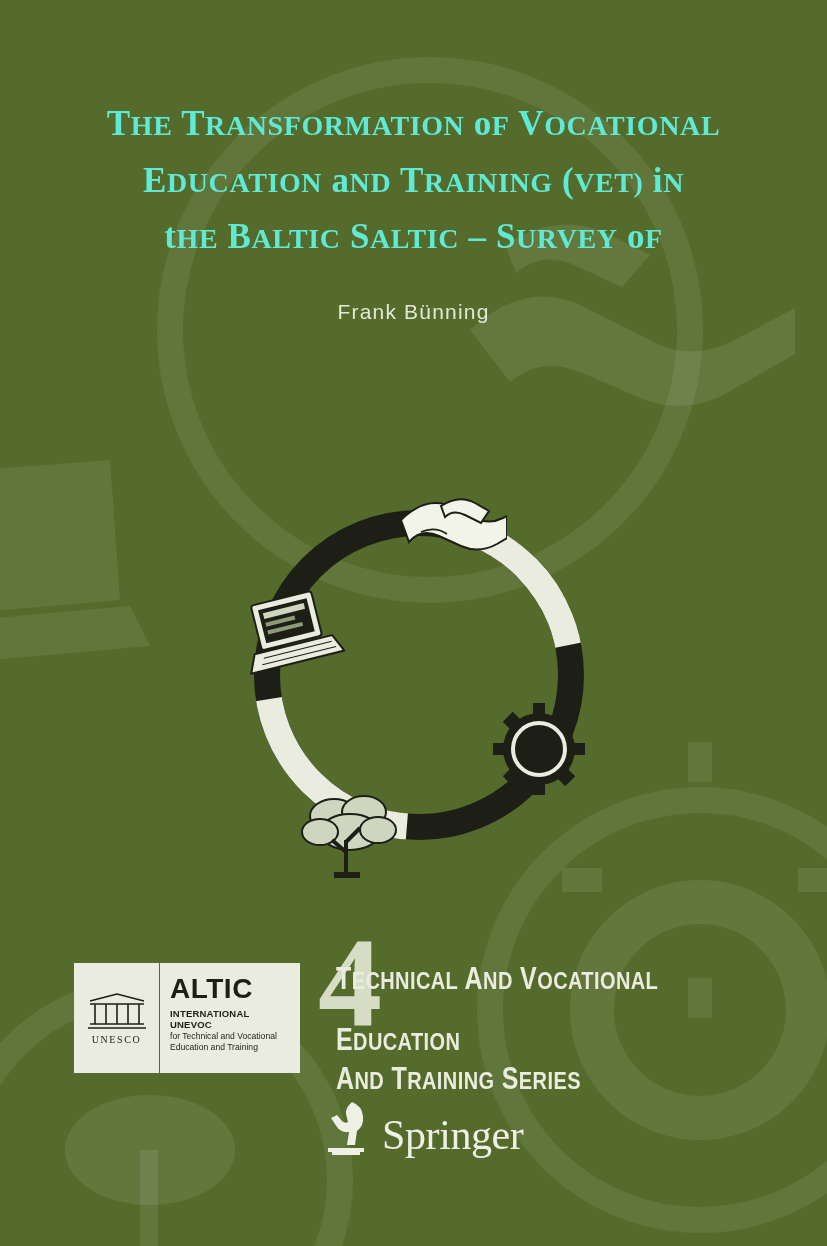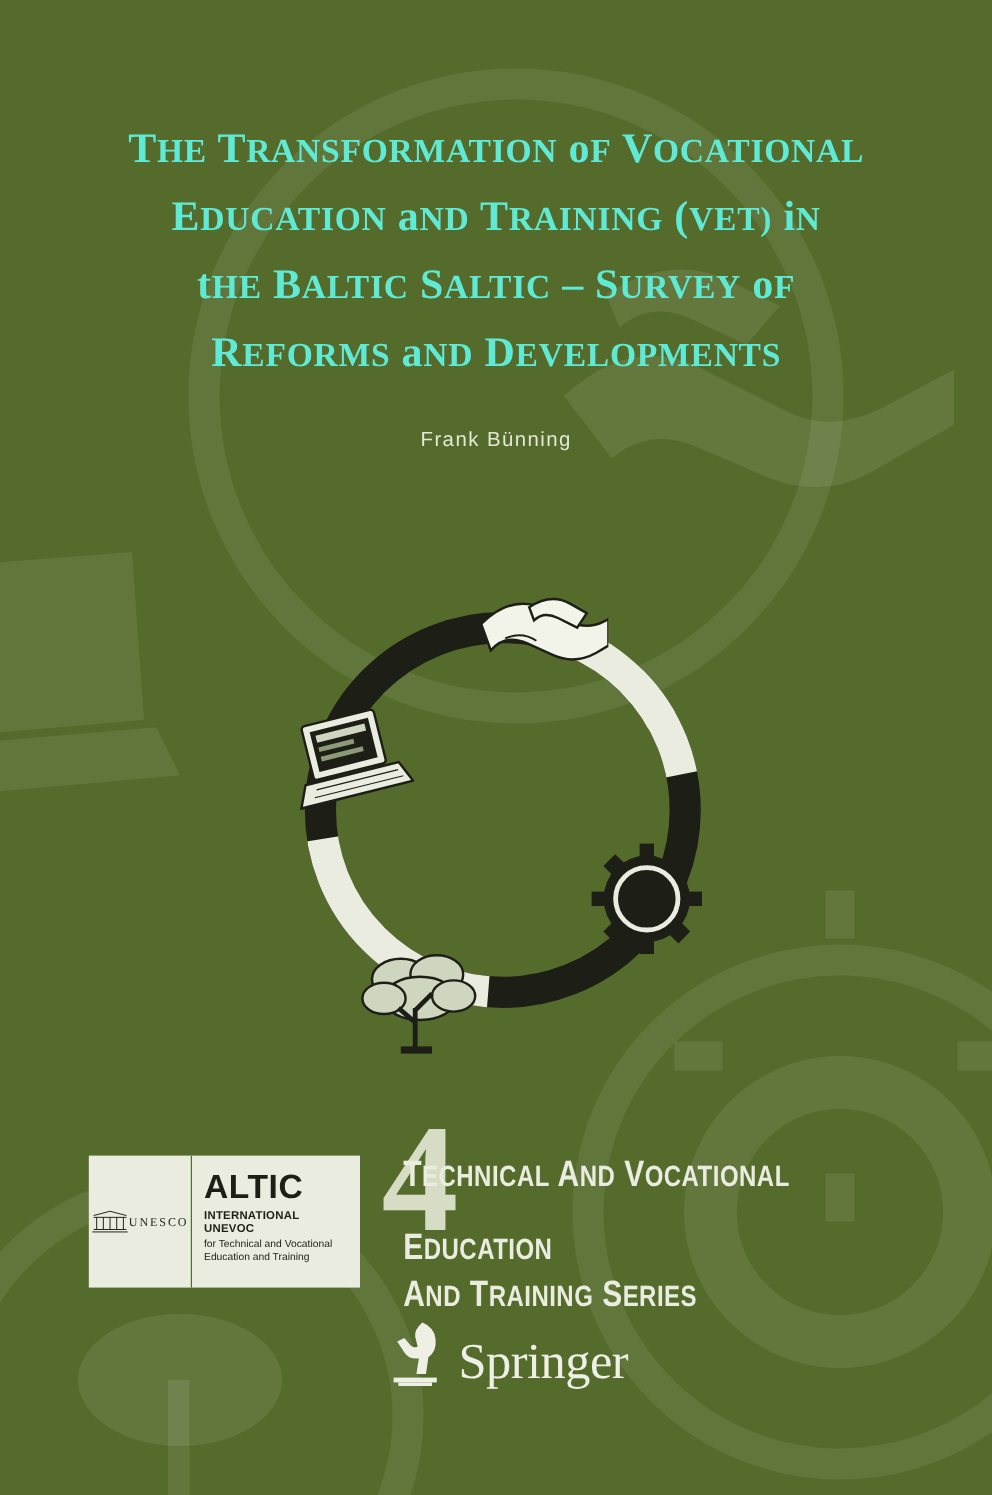--- a/index.html
+++ b/index.html
@@ -48,21 +48,21 @@
     line-height: 1.62;
     white-space: nowrap;
   }
   .title-line .sc {
     font-size: 28px;
   }
   .author {
     margin-top: 34px;
     font-family: "Liberation Sans", sans-serif;
     color: #e3e7d6;
-    font-size: 17px;
+    font-size: 21px;
     letter-spacing: 1.2px;
   }
 
   
   .ring-wrap {
     position: absolute;
     left: 232px;
     top: 492px;
     width: 390px;
     height: 410px;
@@ -118,21 +118,21 @@
     width: 226px;
     height: 110px;
     background: #e9ecdf;
     display: flex;
     align-items: stretch;
   }
   .unesco-box {
     width: 86px;
     border-right: 1px solid #556b2b;
     display: flex;
-    flex-direction: row;
+    flex-direction: column;
     align-items: center;
     justify-content: center;
     padding: 4px 2px;
     box-sizing: border-box;
   }
   .unesco-temple {
     width: 62px;
     height: 40px;
   }
   .unesco-word {
@@ -255,21 +255,20 @@
         <ellipse cx="150" cy="1150" rx="85" ry="55"></ellipse>
         <rect x="140" y="1150" width="18" height="96"></rect>
       </g>
     </svg>
   </div>
 
   <div class="title-block">
     <div class="title-line">T<span class="sc">HE</span> T<span class="sc">RANSFORMATION</span> o<span class="sc">F</span> V<span class="sc">OCATIONAL</span></div>
     <div class="title-line">E<span class="sc">DUCATION</span> a<span class="sc">ND</span> T<span class="sc">RAINING</span> (<span class="sc">VET)</span> i<span class="sc">N</span></div>
     <div class="title-line">t<span class="sc">HE</span> B<span class="sc">ALTIC</span> S<span class="sc">ALTIC</span> –<span class="sc"></span> S<span class="sc">URVEY</span> o<span class="sc">F</span></div>
-    <div class="title-line">R<span class="sc">EFORMS</span> a<span class="sc">ND</span> D<span class="sc">EVELOPMENTS</span></div>
     <div class="author">Frank Bünning</div>
   </div>
 
   <div class="ring-wrap">
     <div class="ring-dark"></div>
     <div class="ring-light"></div>
     <div class="ring-light2"></div>
 
     <div class="node node-hands">
       <svg width="110" height="80" viewBox="0 0 110 80">

